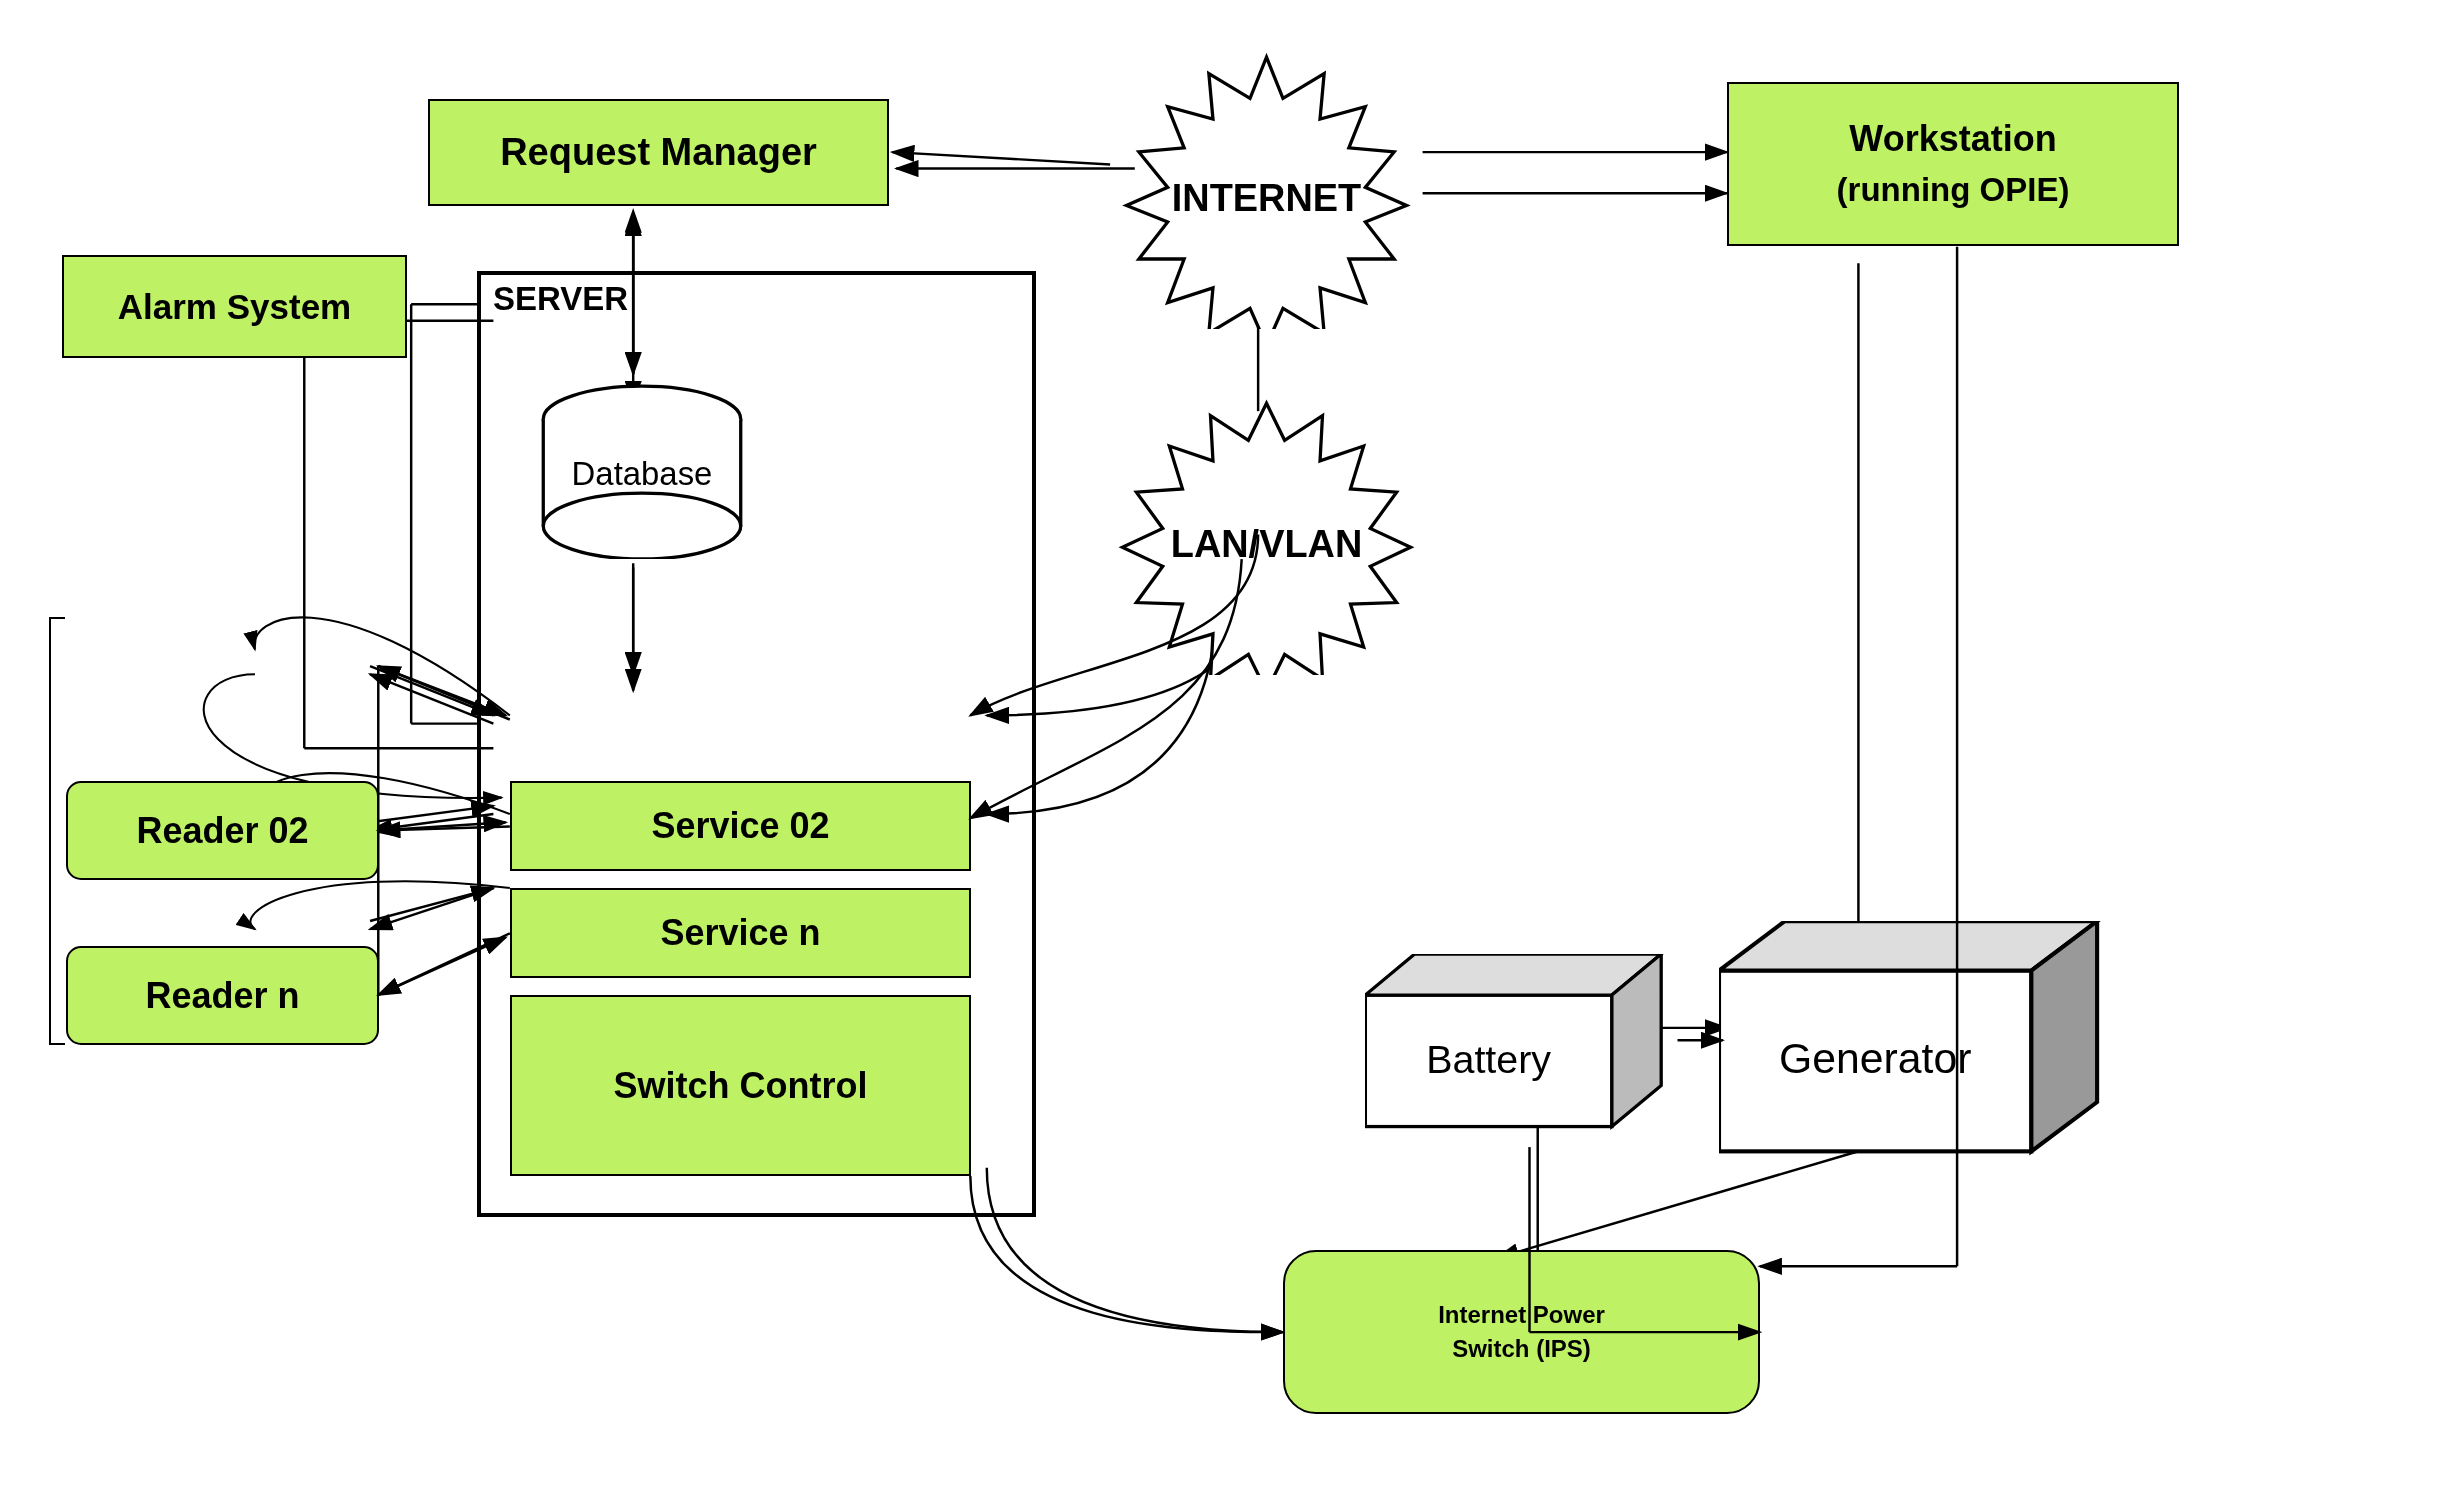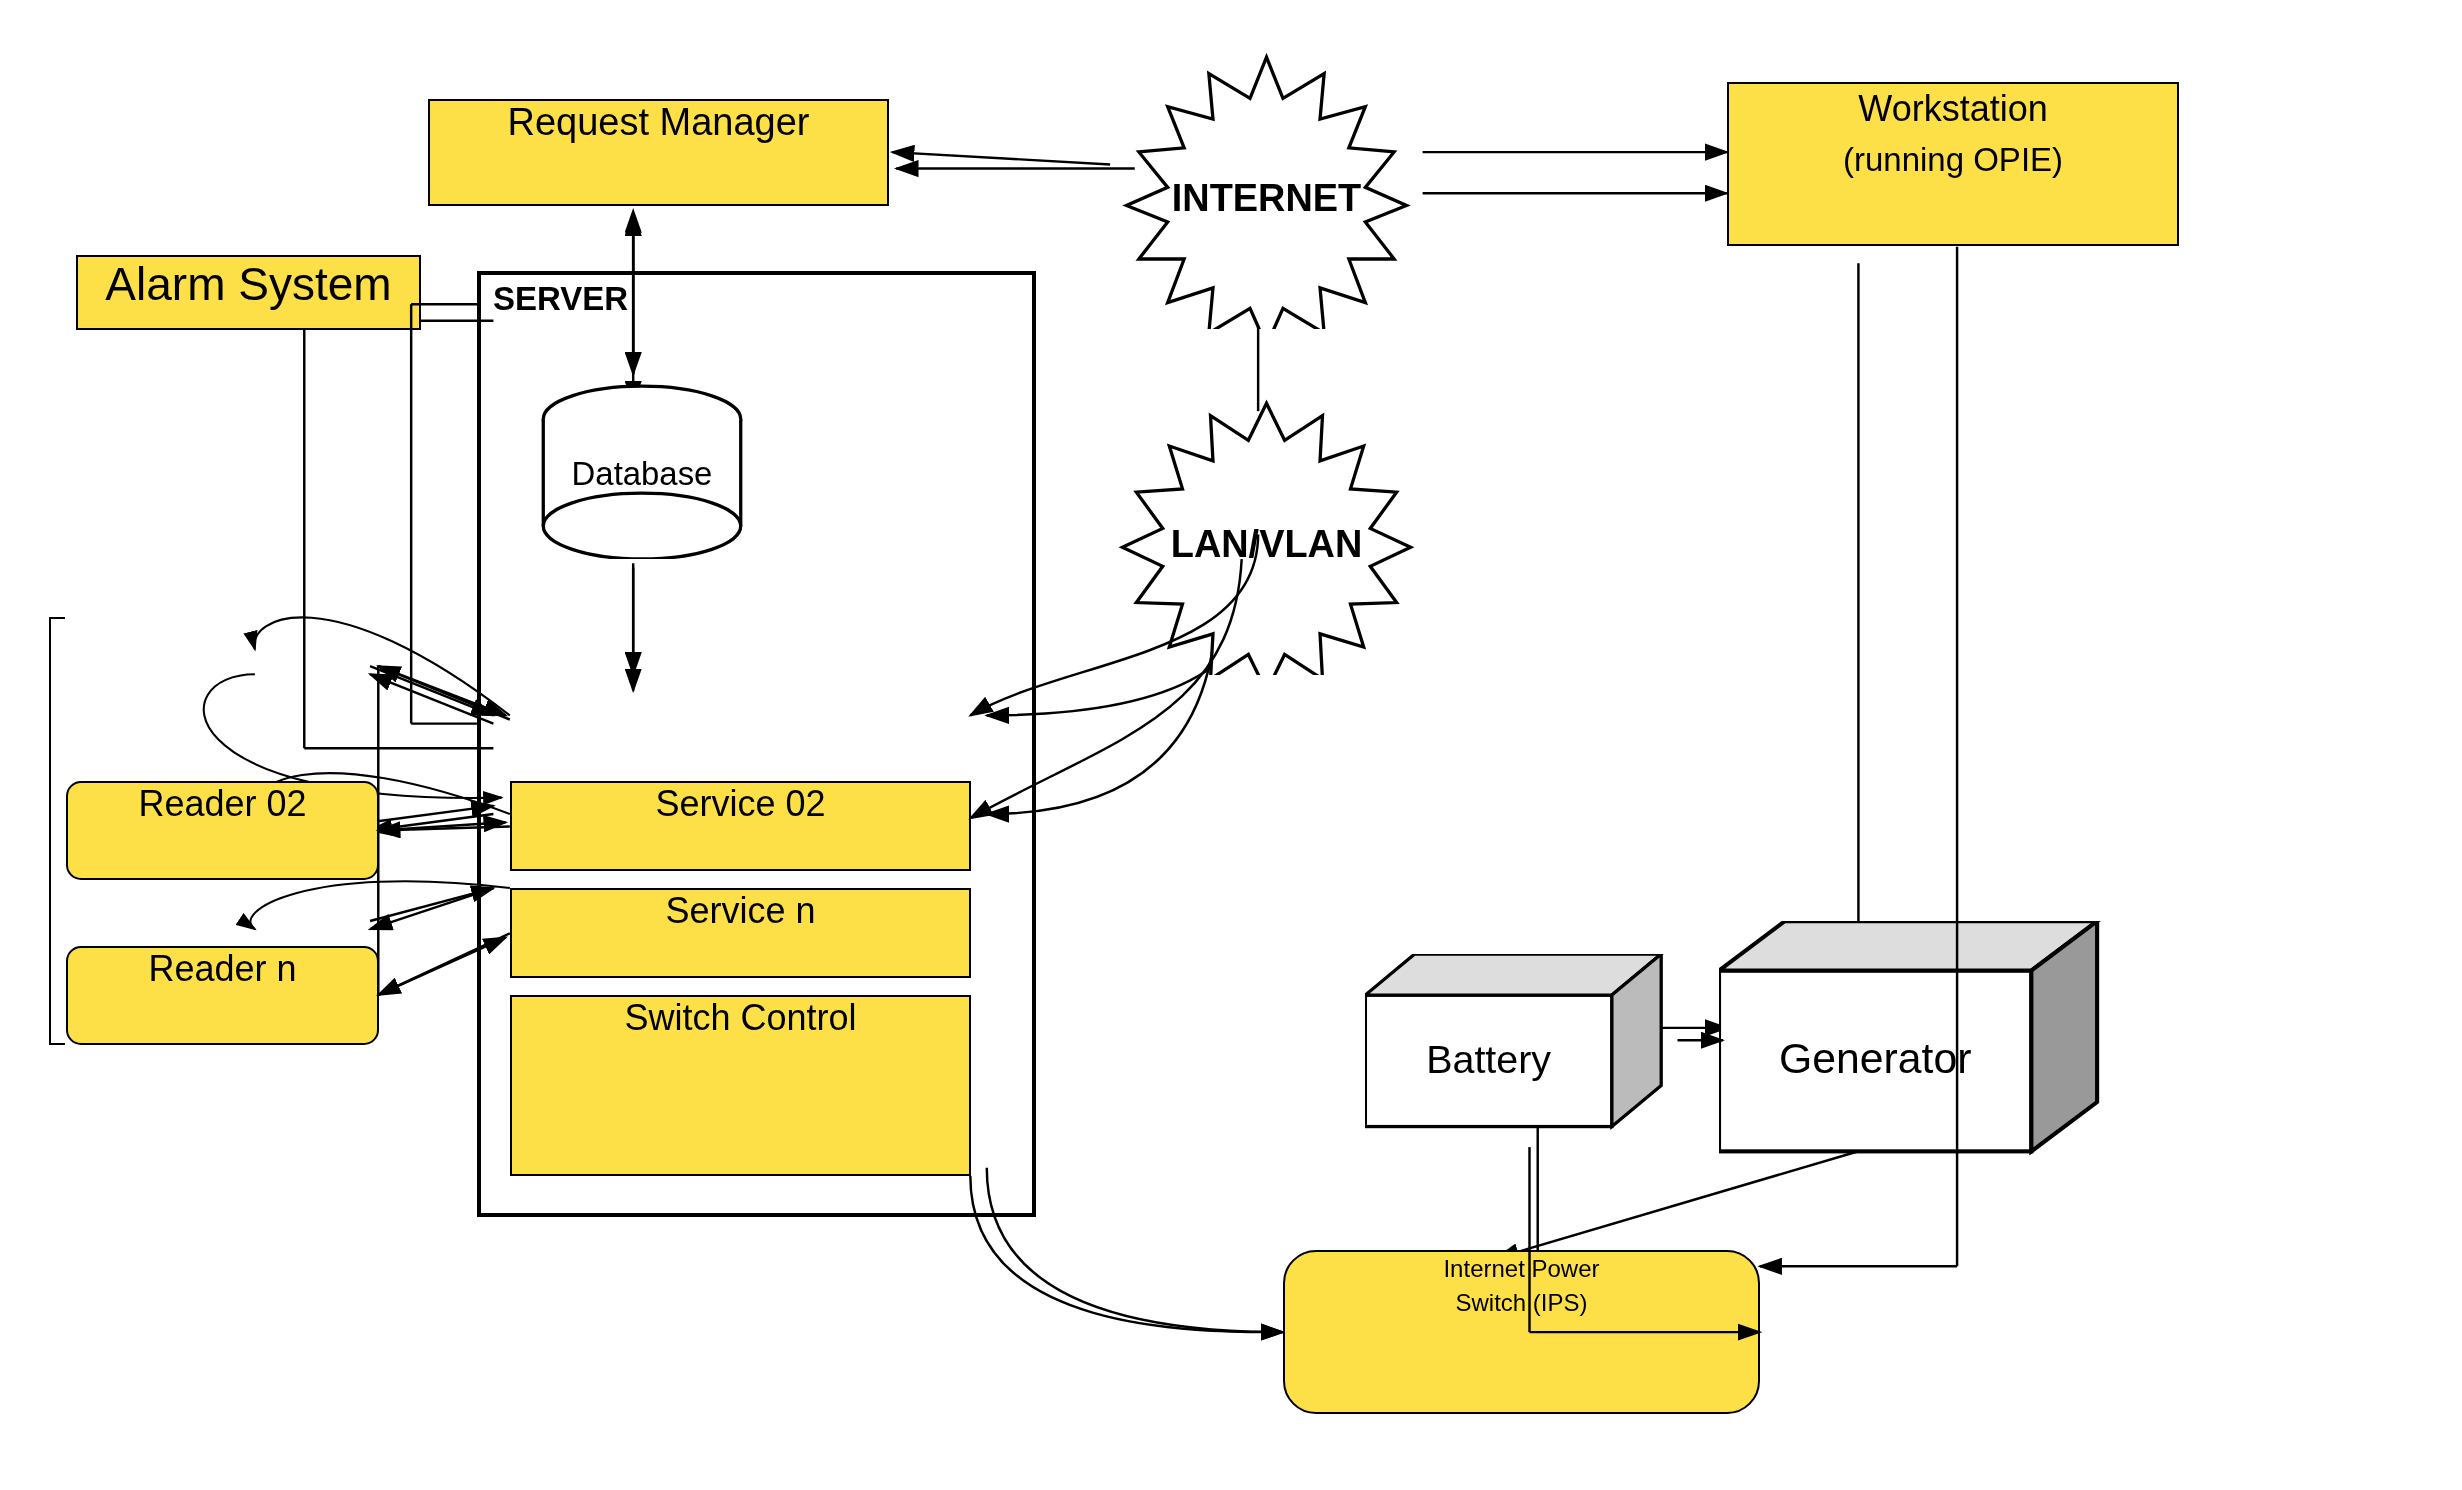--- a/index.html
+++ b/index.html
@@ -14,26 +14,27 @@
     .diagram {
       position: absolute;
       top: 0; left: 0;
       width: 100%;
       height: 100%;
     }
     
     .box {
       position: absolute;
       border: 2.5px solid #000;
-      background: #fde047;
+      background: #bef264;
       display: flex;
+      align-items: center;
       justify-content: center;
       text-align: center;
       font-size: 35px;
-      font-weight: normal;
+      font-weight: bold;
     }
     .box-rounded {
       border-radius: 15px;
     }
     
     .server-box {
       position: absolute;
       border: 4.1px solid #000;
       background: transparent;
     }
@@ -126,21 +127,21 @@
 
     <path d="M 310 820 C 200 820 200 980 610 970" stroke="#000" stroke-width="2.5" fill="none" marker-end="url(#arrow)"></path>
 
     <line x1="770" y1="1300" x2="1000" y2="1350" stroke="#000" stroke-width="3" marker-end="url(#arrow)"></line>
   </svg>
 
   <div class="box" style="left:428px; top:99px; width:461px; height:107px; font-size:38px;">
     <span>Request Manager</span>
   </div>
 
-  <div class="box" style="left:76px; top:255px; width:345px; height:75px; font-size:46px;">
+  <div class="box" style="left:62px; top:255px; width:345px; height:103px; font-size:35px;">
     <span>Alarm System</span>
   </div>
 
   <div class="server-box" style="left:477px; top:271px; width:559px; height:946px;">
   </div>
   <div class="server-label" style="left:493px; top:280px; font-size:33px; font-weight:bold;">
     <span>SERVER</span>
   </div>
 
   <div style="position:absolute; left:535px; top:378px; width:214px; height:181px;">

